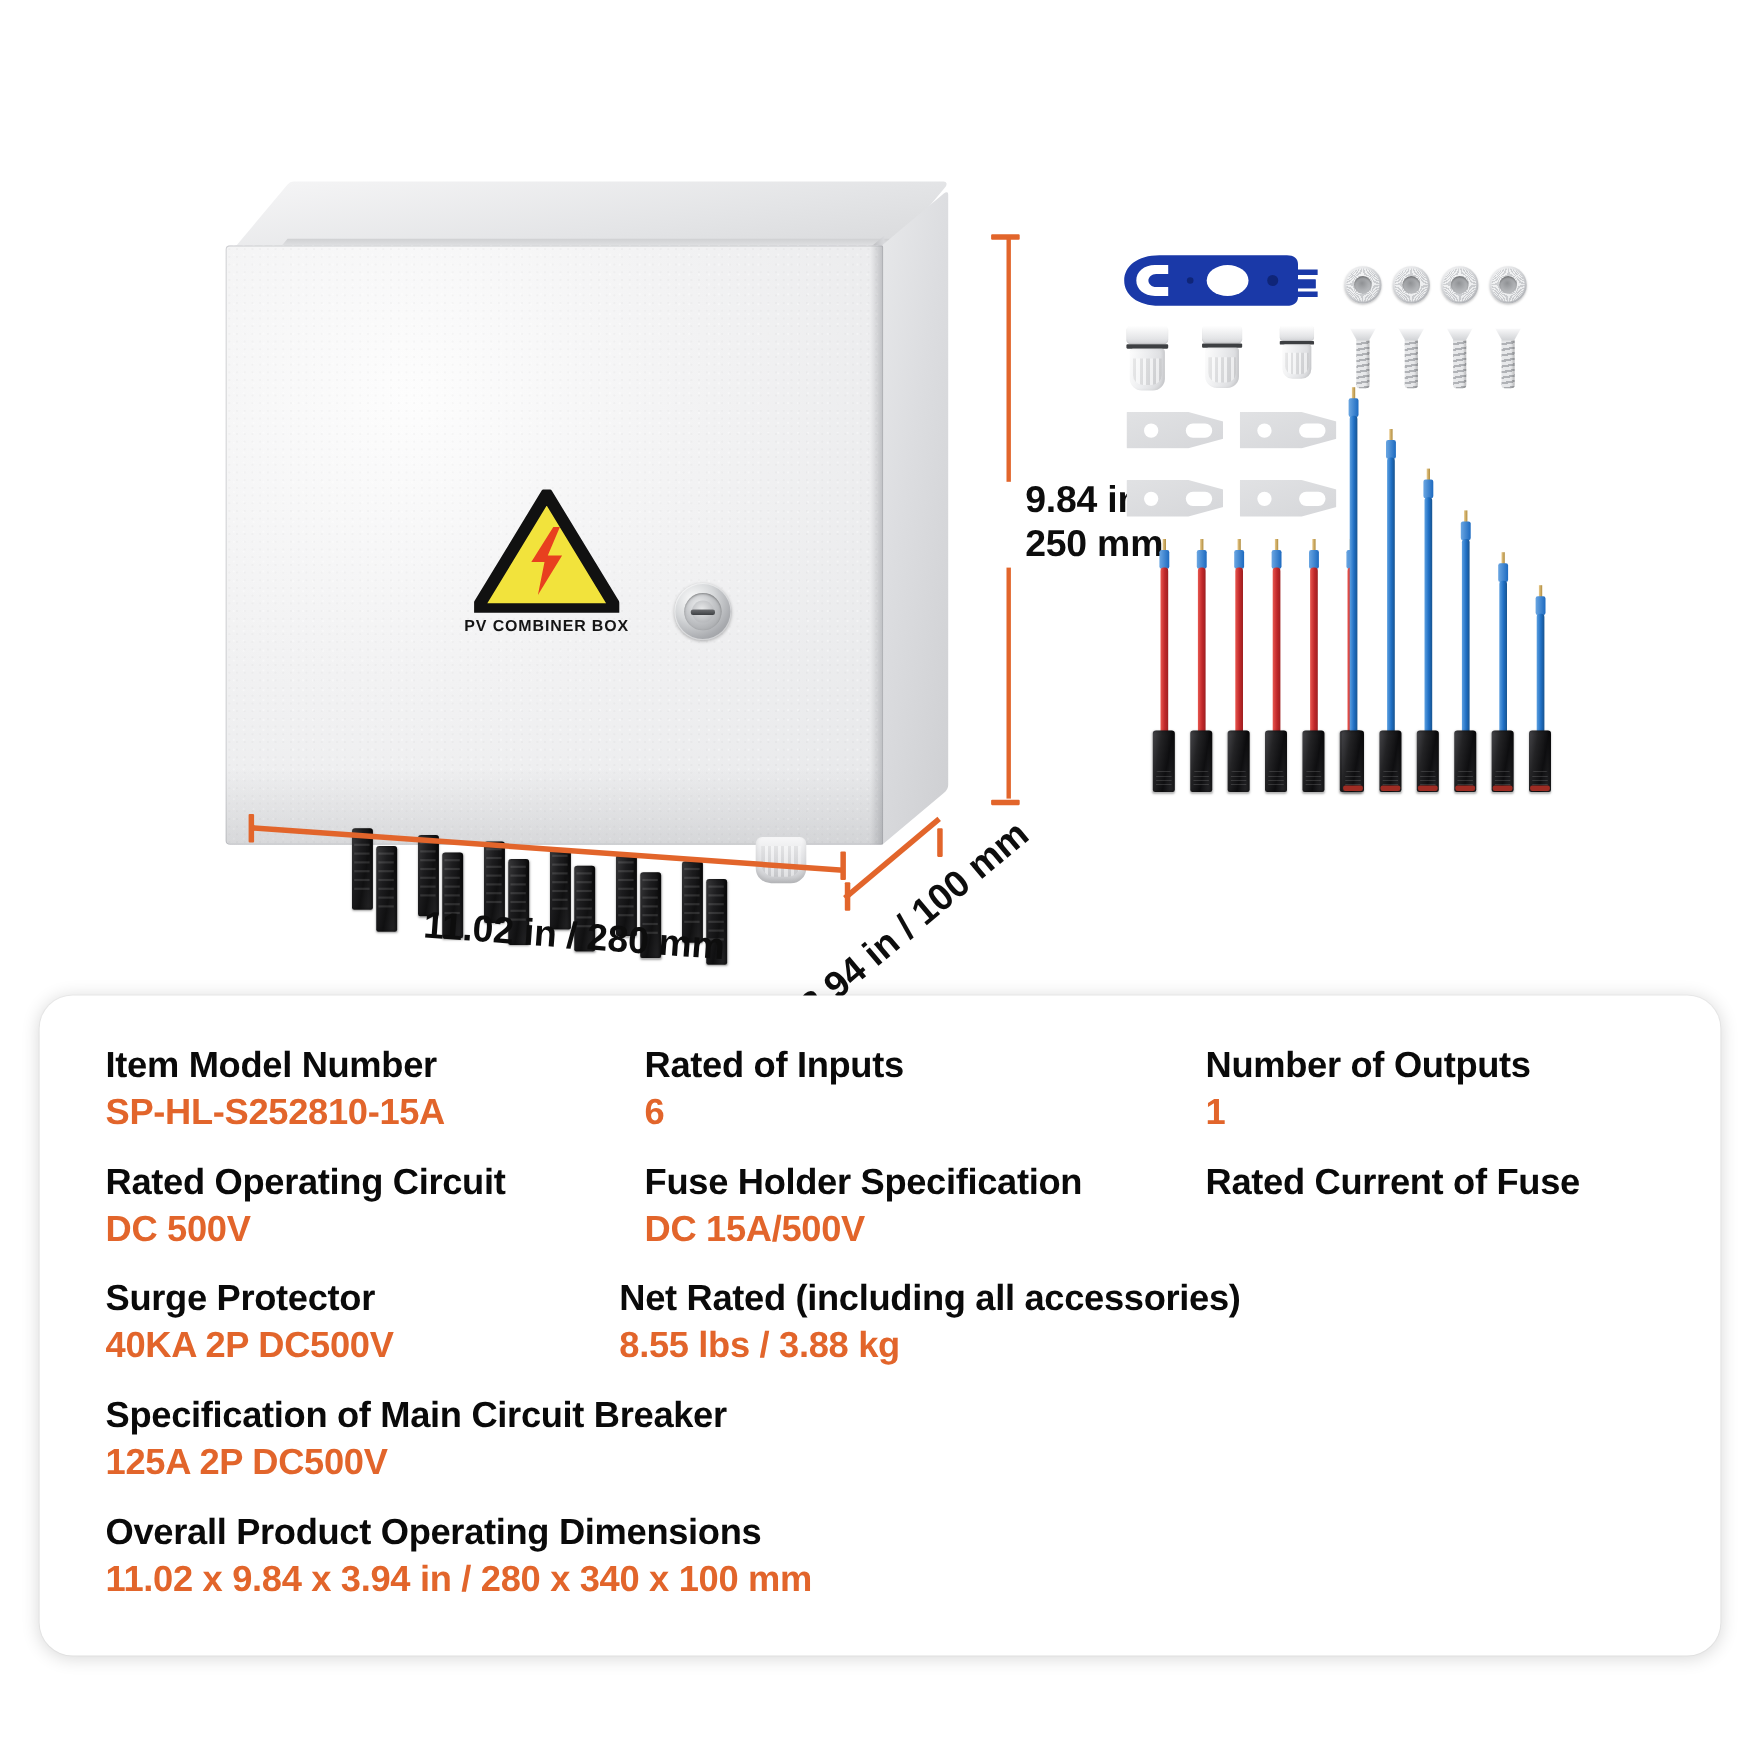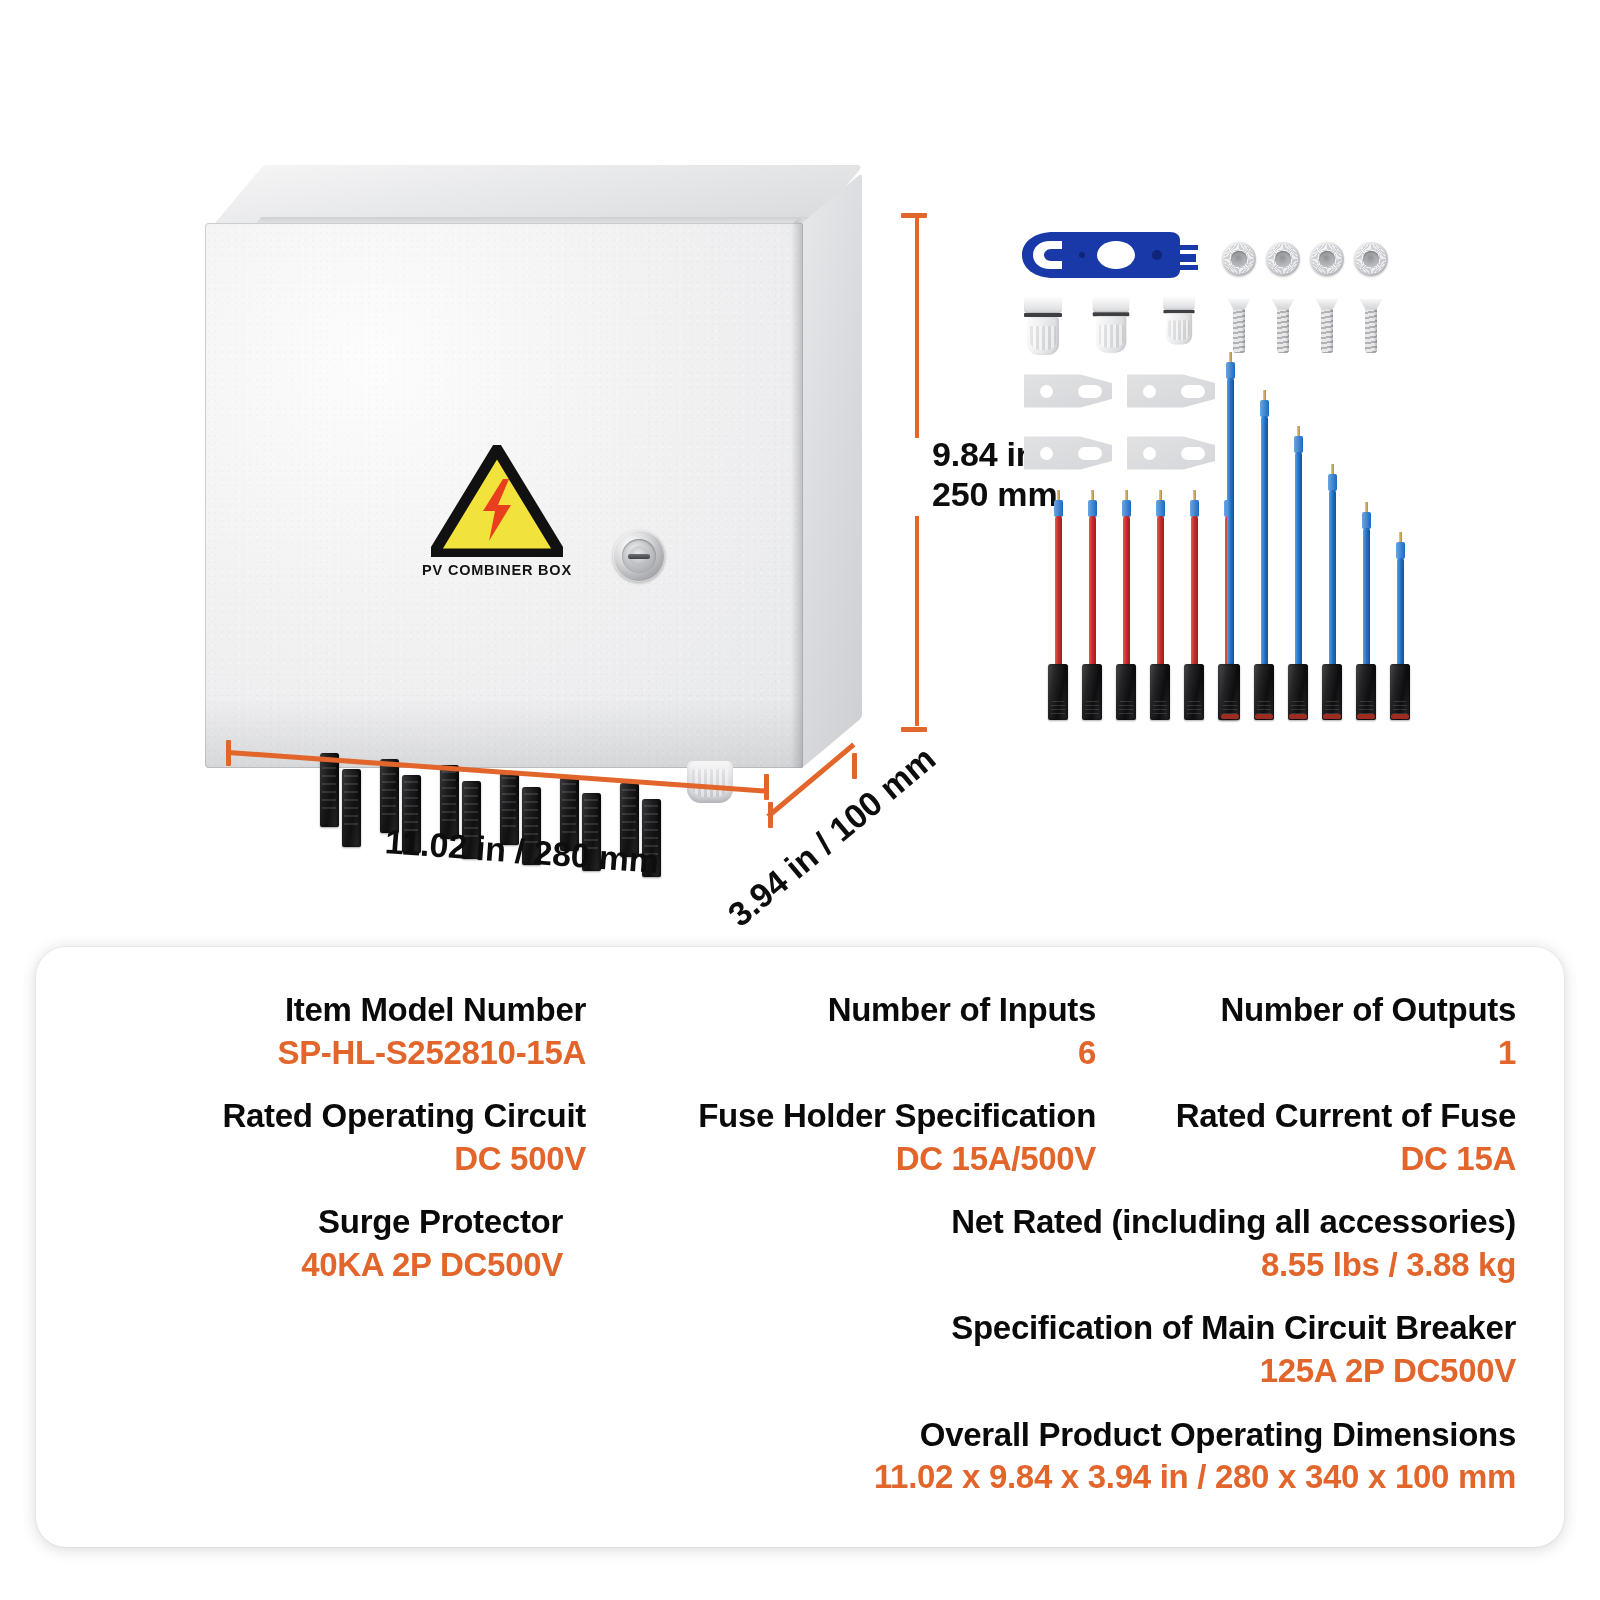--- a/index.html
+++ b/index.html
@@ -252,24 +252,23 @@
   .cable .conn::after {
     content:""; position:absolute; left:3px; bottom:5px; width:14px; height:14px; border-radius:2px;
     background: repeating-linear-gradient(180deg, rgba(255,255,255,.14) 0 1px, transparent 1px 4px);
   }
   .cable.blue .conn-red-band {
     position:absolute; left:-3px; bottom:1px; width:18px; height:5px; background:#9e2c23; border-radius:2px;
   }
 
   
   #spec-panel {
-    position:absolute; left:36px; top:947px; width:1528px; height:600px;
+    position:absolute; left:36px; top:905px; width:1528px; height:600px;
     background:#ffffff; border-radius:30px;
     box-shadow: 0 2px 16px rgba(0,0,0,.16), 0 0 0 1px rgba(0,0,0,.035);
-    text-align: right;
   }
   .spec-grid { position:absolute; left:60px; top:42px; width:1420px; }
   .spec-row { position:relative; display:flex; margin-bottom:22px; }
   .spec-cell { position:relative; }
   .spec-cell.c1 { width:490px; }
   .spec-cell.c2 { width:510px; }
   .spec-cell.c3 { width:420px; }
   .spec-cell.wide2 { width:1000px; }
   .spec-cell.full  { width:1420px; }
   .spec-label {
@@ -628,40 +627,39 @@
   </div>
 
   <div id="spec-panel">
     <div class="spec-grid" id="spec-grid">
         <div class="spec-row">
           <div class="spec-cell c1">
             <div class="spec-label">Item Model Number</div>
             <div class="spec-value">SP-HL-S252810-15A</div>
           </div>
           <div class="spec-cell c2">
-            <div class="spec-label">Number of Inputs</div>
+            <div class="spec-label">Rated of Inputs</div>
             <div class="spec-value">6</div>
           </div>
           <div class="spec-cell c3">
             <div class="spec-label">Number of Outputs</div>
             <div class="spec-value">1</div>
           </div>
         </div>
         <div class="spec-row">
           <div class="spec-cell c1">
             <div class="spec-label">Rated Operating Circuit</div>
             <div class="spec-value">DC 500V</div>
           </div>
           <div class="spec-cell c2">
             <div class="spec-label">Fuse Holder Specification</div>
             <div class="spec-value">DC 15A/500V</div>
           </div>
           <div class="spec-cell c3">
             <div class="spec-label">Rated Current of Fuse</div>
-            <div class="spec-value">DC 15A</div>
           </div>
         </div>
         <div class="spec-row">
           <div class="spec-cell c1">
             <div class="spec-label">Surge Protector</div>
             <div class="spec-value">40KA 2P DC500V</div>
           </div>
           <div class="spec-cell wide2">
             <div class="spec-label">Net Rated (including all accessories)</div>
             <div class="spec-value">8.55 lbs / 3.88 kg</div>

